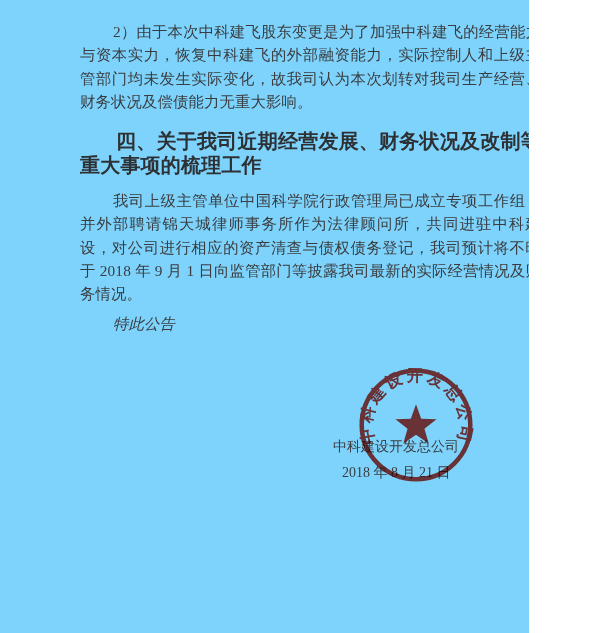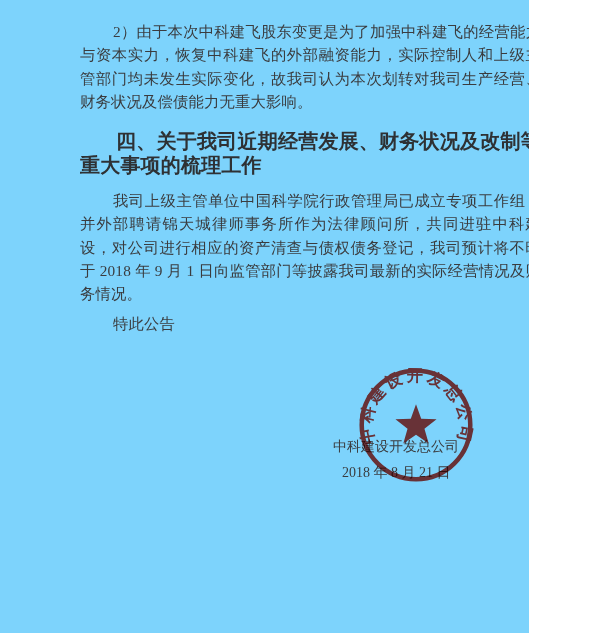--- a/index.html
+++ b/index.html
@@ -32,21 +32,21 @@
   .doc p { margin: 0; text-indent: 33px; }
   .doc h2 {
     margin: 17px 0 12px 0;
     font-size: 20px;
     line-height: 23.5px;
     font-weight: bold;
     color: #2e3134;
     text-indent: 36px;
     font-family: "Liberation Sans", sans-serif;
   }
-  .doc .closing { margin-top: 6px; }
+  .doc .closing { margin-top: 6px; font-style: italic; }
   .sig-company {
     position: absolute;
     left: 333px; top: 438px;
     font-size: 14px;
     color: #3a3c3f;
     letter-spacing: 0px;
     white-space: nowrap;
   }
   .sig-date {
     position: absolute;

